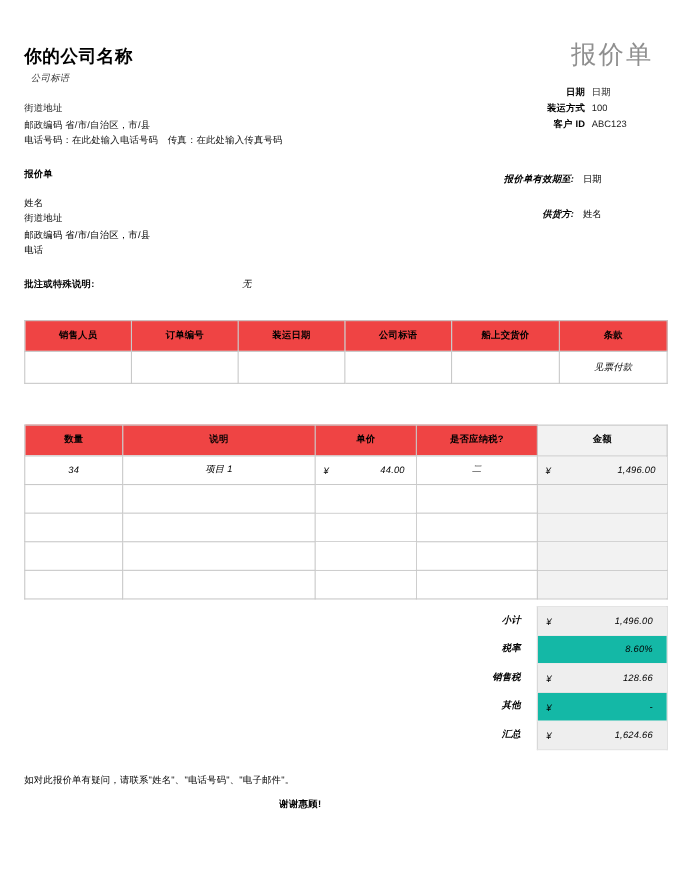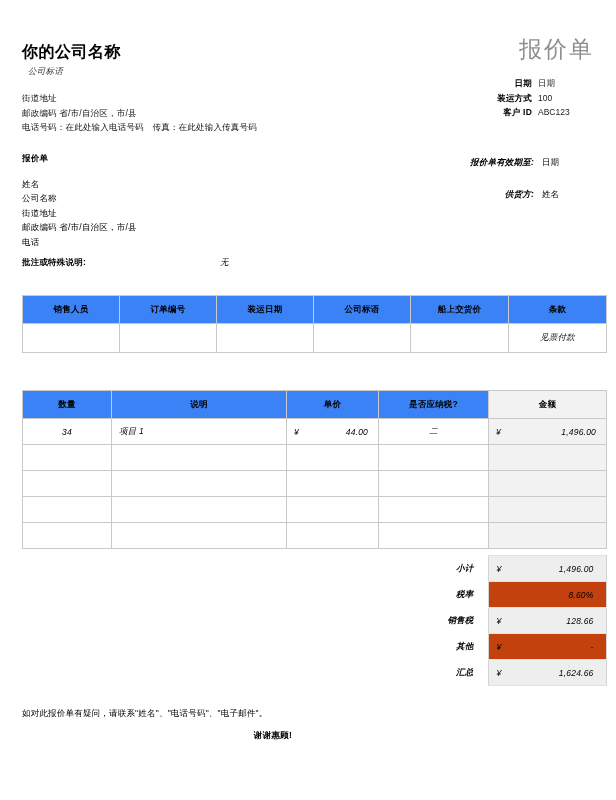--- a/index.html
+++ b/index.html
@@ -96,21 +96,21 @@
     letter-spacing: 0.2px;
   }
   .billto-line {
     font-size: 8.5px;
     line-height: 14.5px;
     margin-left: 6px;
     letter-spacing: 0.2px;
   }
   .right-notes {
     position: absolute;
-    right: 6px;
+    right: 18px;
     top: 2px;
     text-align: right;
     font-size: 8.5px;
     line-height: 14.5px;
   }
   .right-note-row {
     margin-bottom: 18px;
     white-space: nowrap;
   }
   .right-note-label {
@@ -159,38 +159,38 @@
   }
   th, td {
     border: 1px solid #c9c9c9;
     font-size: 8.5px;
     height: 26px;
     padding: 0 7px;
     box-sizing: border-box;
     letter-spacing: 0.2px;
   }
   th {
-    background: #3b82f6;
+    background: #ef4444;
     font-weight: bold;
     text-align: center;
     height: 28px;
   }
   td {
     background: #ffffff;
     text-align: center;
     font-style: italic;
   }
   .t-ship td {
     height: 29px;
   }
   .cell-terms {
     text-align: center;
   }
   .t-items td.desc {
-    text-align: left;
+    text-align: center;
   }
   .t-items th.amount-h,
   .t-items td.amount {
     background: #f2f2f2;
   }
   .money {
     position: relative;
     text-align: right;
     padding-right: 10px;
   }
@@ -235,21 +235,21 @@
     border-top: 1px solid #e2e2e2;
     border-bottom: 1px solid #e2e2e2;
     position: relative;
     text-align: right;
     padding-right: 12px;
   }
   .totals tr.shaded .tot-value {
     background: #eeeeee;
   }
   .totals tr.plain .tot-value {
-    background: #c2410c;
+    background: #14b8a6;
     text-align: right;
   }
   .totals .tot-value .sym {
     position: absolute;
     left: 8px;
     top: 0;
     line-height: 26px;
   }
 
   
@@ -291,21 +291,20 @@
       </div>
       <div class="meta-row">
         <span class="meta-label">客户 ID</span><span class="meta-value">ABC123</span>
       </div>
     </div>
   </div>
 
   <div class="billto">
     <div class="billto-title">报价单</div>
     <div class="billto-line">姓名</div>
-    <div class="billto-line">公司名称</div>
     <div class="billto-line">街道地址</div>
     <div class="billto-line">邮政编码 省/市/自治区，市/县</div>
     <div class="billto-line">电话</div>
 
     <div class="right-notes">
       <div class="right-note-row">
         <span class="right-note-label">报价单有效期至:</span><span class="right-note-value">日期</span>
       </div>
       <div class="right-note-row">
         <span class="right-note-label">供货方:</span><span class="right-note-value">姓名</span>

